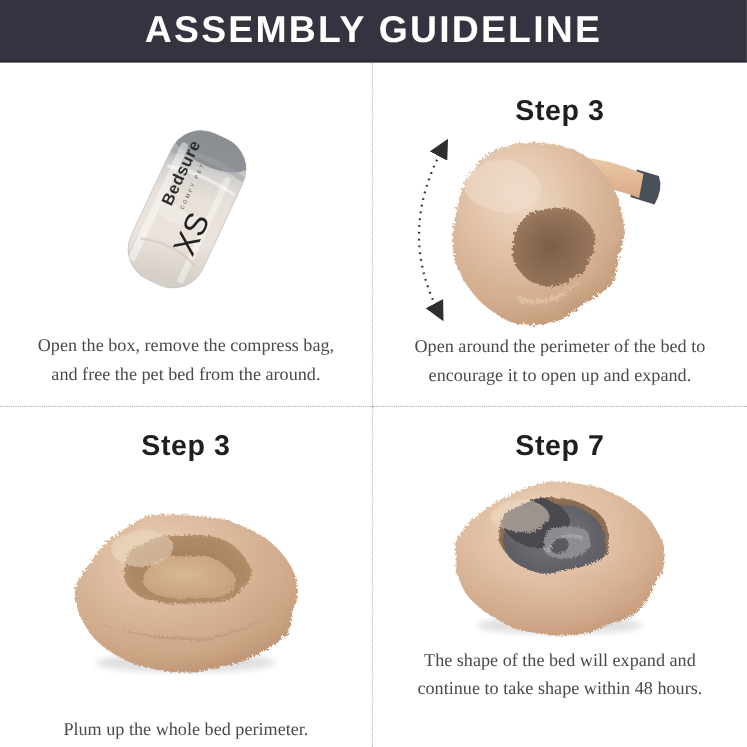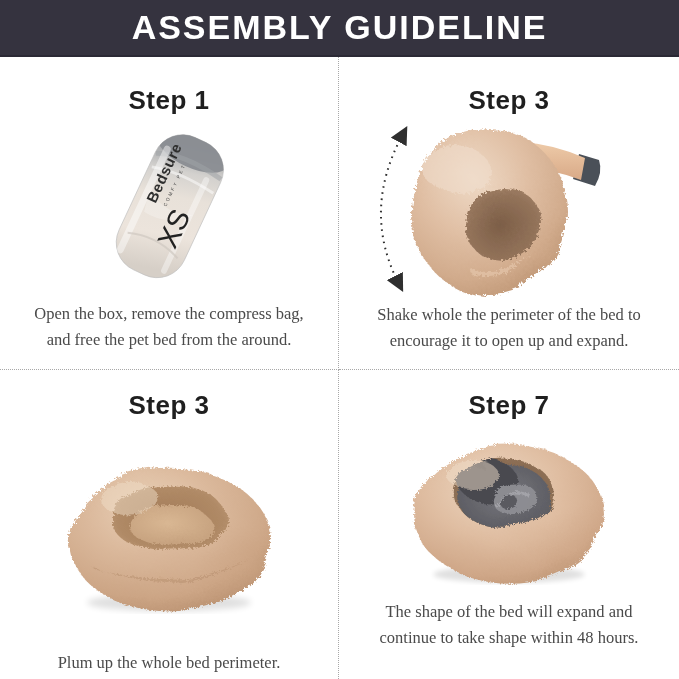--- a/index.html
+++ b/index.html
@@ -15,39 +15,38 @@
   .quad.q-tr{border-bottom:1px dotted #a8a8a8;}
   .quad.q-bl{border-right:1px dotted #a8a8a8;gap:32px;}
 
   .q-top{padding-top:28px;}
   .q-bottom{padding-top:20px;}
 
   .step-title{margin:0;font-size:26px;font-weight:600;color:#1f1f1f;letter-spacing:.5px;}
   .figure-area{flex:1;width:100%;display:flex;align-items:center;justify-content:center;position:relative;margin:0;}
   .caption{margin:0;text-align:center;font-size:16.5px;line-height:1.58;color:#4a4a4a;}
   .q-top .caption{padding-bottom:16px;}
-  .q-bottom .caption{padding-bottom:28px;}
+  .q-bottom .caption{padding-bottom:40px;}
   .caption span{display:block;font-family:Liberation Serif, serif;}
 
   .bag-wrap{transform:rotate(25deg);}
   svg text{font-family:"Liberation Sans", sans-serif;}
 </style>
 </head>
 <body>
 
 <div class="page">
 
   <div class="header">
     <h1>ASSEMBLY GUIDELINE</h1>
   </div>
 
   <div class="grid">
 
     <section class="quad q-tl q-top">
-      <h2 class="step-title">Step 1</h2>
       <div class="figure-area">
         <div class="bag-wrap">
           <svg width="82" height="152" viewBox="0 0 82 152">
             <defs>
               <linearGradient id="bagGrad" x1="0" y1="0" x2="0.12" y2="1">
                 <stop offset="0" stop-color="#84878c"></stop>
                 <stop offset="0.16" stop-color="#a9abae"></stop>
                 <stop offset="0.30" stop-color="#d3d1ce"></stop>
                 <stop offset="0.48" stop-color="#e8e1d9"></stop>
                 <stop offset="0.75" stop-color="#ece4dc"></stop>
@@ -121,21 +120,21 @@
 
           <g filter="url(#fur2)">
             <ellipse cx="136" cy="96" rx="79" ry="83" fill="url(#g2outer)"></ellipse>
             <ellipse cx="150" cy="108" rx="39" ry="37" fill="url(#g2hole)"></ellipse>
             <path d="M 116,152 Q 146,164 180,140 Q 156,166 120,160 Z" fill="#e4c5aa" opacity="0.7"></path>
             <ellipse cx="104" cy="54" rx="34" ry="22" fill="#f1dfcd" opacity="0.55"></ellipse>
           </g>
         </svg>
       </div>
       <p class="caption">
-        <span>Shake whole the perimeter of the bed to</span>
+        <span>Open around the perimeter of the bed to</span>
         <span>encourage it to open up and expand.</span>
       </p>
     </section>
 
     <section class="quad q-bl q-bottom">
       <h2 class="step-title">Step 3</h2>
       <div class="figure-area">
         <svg width="220" height="165" viewBox="0 0 300 225">
           <defs>
             <radialGradient id="g3outer" cx="0.4" cy="0.28" r="0.8">

